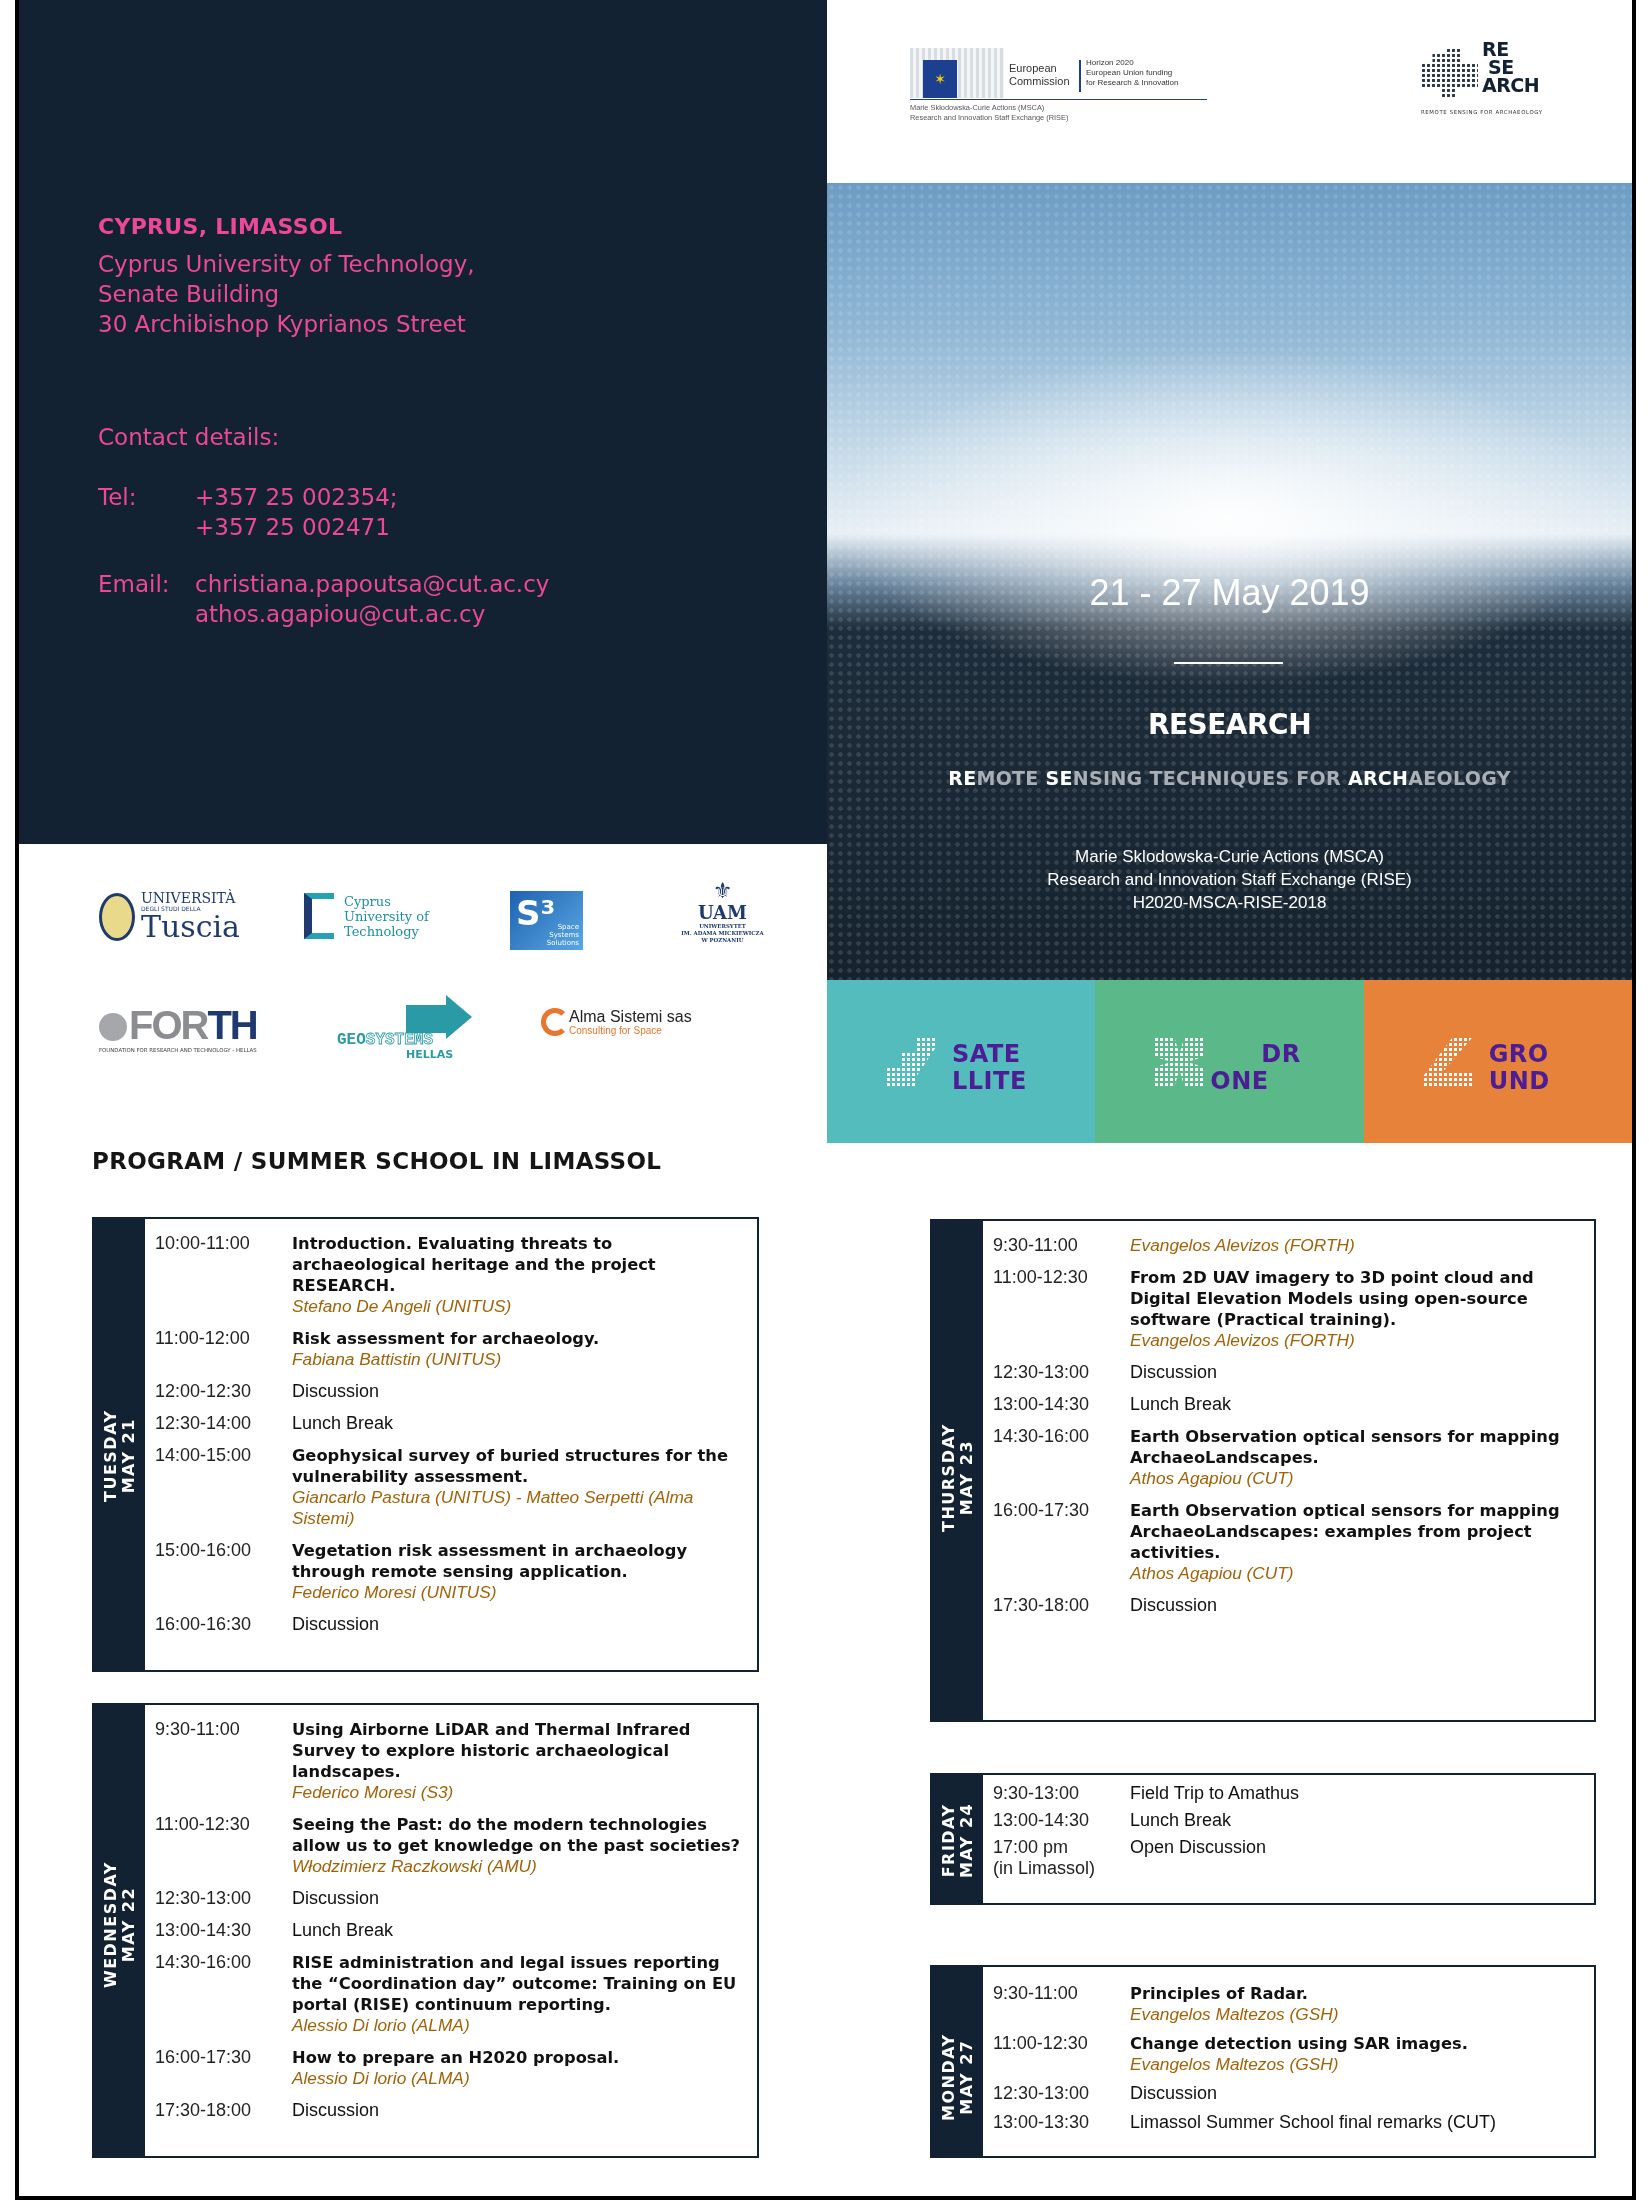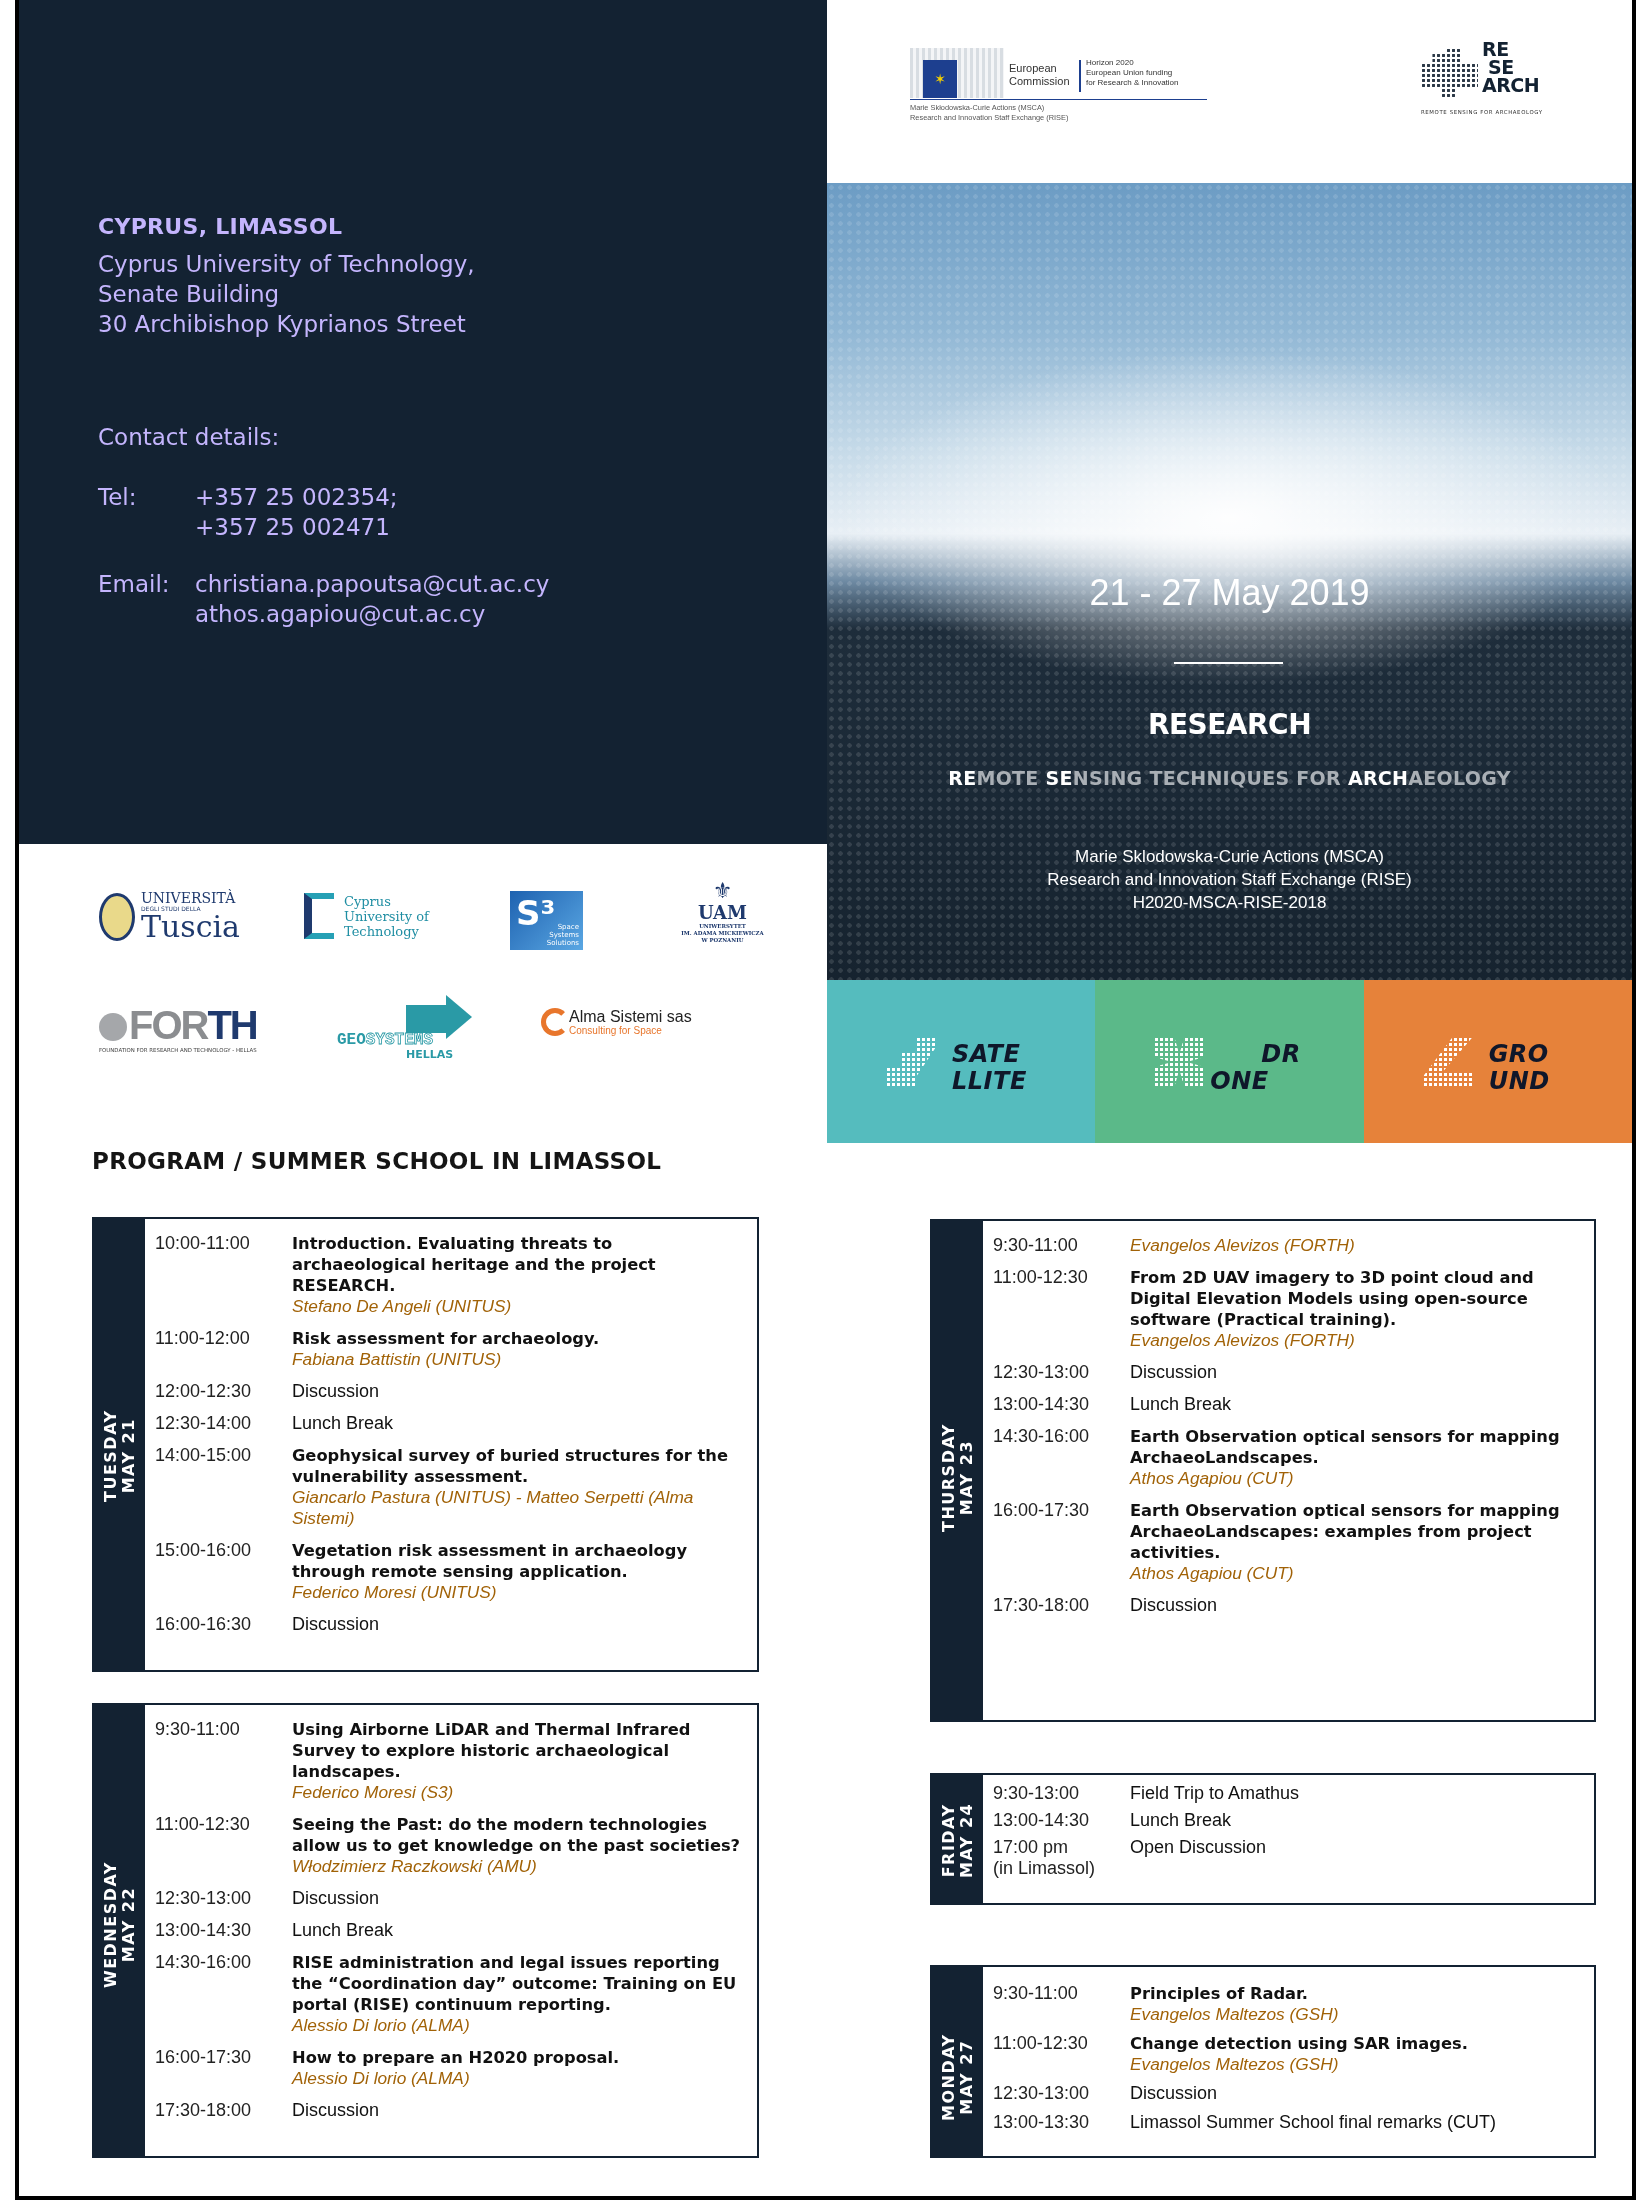--- a/index.html
+++ b/index.html
@@ -2,21 +2,21 @@
 <html><head>
 <meta charset="utf-8">
 <style>
   * { box-sizing: border-box; margin: 0; padding: 0; }
   html, body { width: 1649px; height: 2209px; background: #ffffff; overflow: hidden; }
   body { position: relative; font-family: "DejaVu Sans", sans-serif; color: #1a1a1a; }
 
   .frame { position: absolute; left: 15px; top: -4px; width: 1621px; height: 2204px; border: 4px solid #000; border-top: none; }
 
   
-  .contact-panel { position: absolute; left: 19px; top: 0; width: 808px; height: 844px; background: #132232; color: #c4b5fd; }
+  .contact-panel { position: absolute; left: 19px; top: 0; width: 808px; height: 844px; background: #132232; color: #ec4899; }
   .contact-panel .city { position: absolute; left: 79px; top: 214px; font-weight: bold; font-size: 22px; letter-spacing: 0.3px; }
   .contact-panel .addr { position: absolute; left: 79px; top: 249px; font-size: 23px; line-height: 30px; }
   .contact-panel .contact-label { position: absolute; left: 79px; top: 424px; font-size: 23px; }
   .contact-row { position: absolute; left: 79px; font-size: 23px; line-height: 30px; display: flex; }
   .contact-row .k { width: 97px; }
   .contact-row.tel { top: 482px; }
   .contact-row.email { top: 569px; }
 
   
   .logo-strip { position: absolute; left: 827px; top: 0; width: 805px; height: 183px; background: #fff; }
@@ -45,21 +45,21 @@
   .hero-title { position: absolute; left: 0; width: 100%; text-align: center; top: 46px; font-family: "DejaVu Sans", sans-serif; font-weight: bold; font-size: 61px; line-height: 81px; color: #12202d; letter-spacing: -1px; }
   .hero-dates { position: absolute; left: 0; width: 100%; text-align: center; top: 389px; font-size: 36px; color: #ffffff; font-family: "Liberation Sans", sans-serif; }
   .hero-rule { position: absolute; left: 347px; top: 479px; width: 109px; height: 2px; background: #ffffff; }
   .hero-brand { position: absolute; left: 0; width: 100%; text-align: center; top: 525px; font-size: 28px; font-weight: bold; color: #ffffff; letter-spacing: -0.5px; }
   .hero-tagline { position: absolute; left: 0; width: 100%; text-align: center; top: 584px; font-size: 19px; font-weight: bold; color: #a9afb5; letter-spacing: 0.3px; }
   .hero-tagline .hl { color: #ffffff; }
   .hero-msca { position: absolute; left: 0; width: 100%; text-align: center; top: 662px; font-size: 17px; line-height: 23px; color: #ffffff; font-family: "Liberation Sans", sans-serif; }
 
   
   .tiles { position: absolute; left: 827px; top: 980px; width: 805px; height: 163px; display: flex; }
-  .tile { flex: 1; position: relative; color: #0f172a; font-style: italic; }
+  .tile { flex: 1; position: relative; color: #4c1d95; }
   .tile.sat { background: #55bcbe; }
   .tile.drone { background: #5bb989; }
   .tile.ground { background: #e6823a; }
   .tile .glyph { position: absolute; left: 59px; top: 57px; width: 50px; height: 50px;
      background-image: radial-gradient(circle, #ffffff 1.6px, transparent 1.9px); background-size: 5px 5px; }
   .tile.sat .glyph { clip-path: polygon(0 60%, 30% 60%, 30% 30%, 60% 30%, 60% 0, 100% 0, 100% 20%, 60% 80%, 60% 100%, 0 100%); }
   .tile.drone .glyph { clip-path: polygon(0 0, 40% 0, 50% 35%, 60% 0, 100% 0, 100% 40%, 65% 50%, 100% 60%, 100% 100%, 60% 100%, 50% 65%, 40% 100%, 0 100%, 0 60%, 35% 50%, 0 40%); }
   .tile.ground .glyph { clip-path: polygon(60% 0, 100% 0, 40% 70%, 100% 70%, 100% 100%, 0 100%, 0 80%); }
   .tile .label { position: absolute; left: 125px; top: 61px; font-weight: bold; font-size: 24px; line-height: 27px; letter-spacing: 0.5px; }
   .tile.drone .label { left: 115px; }

